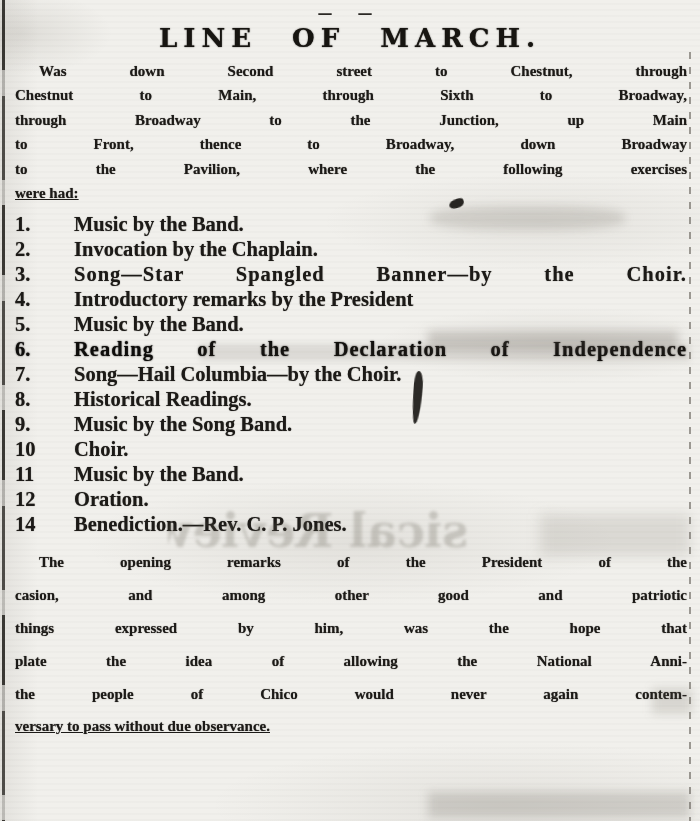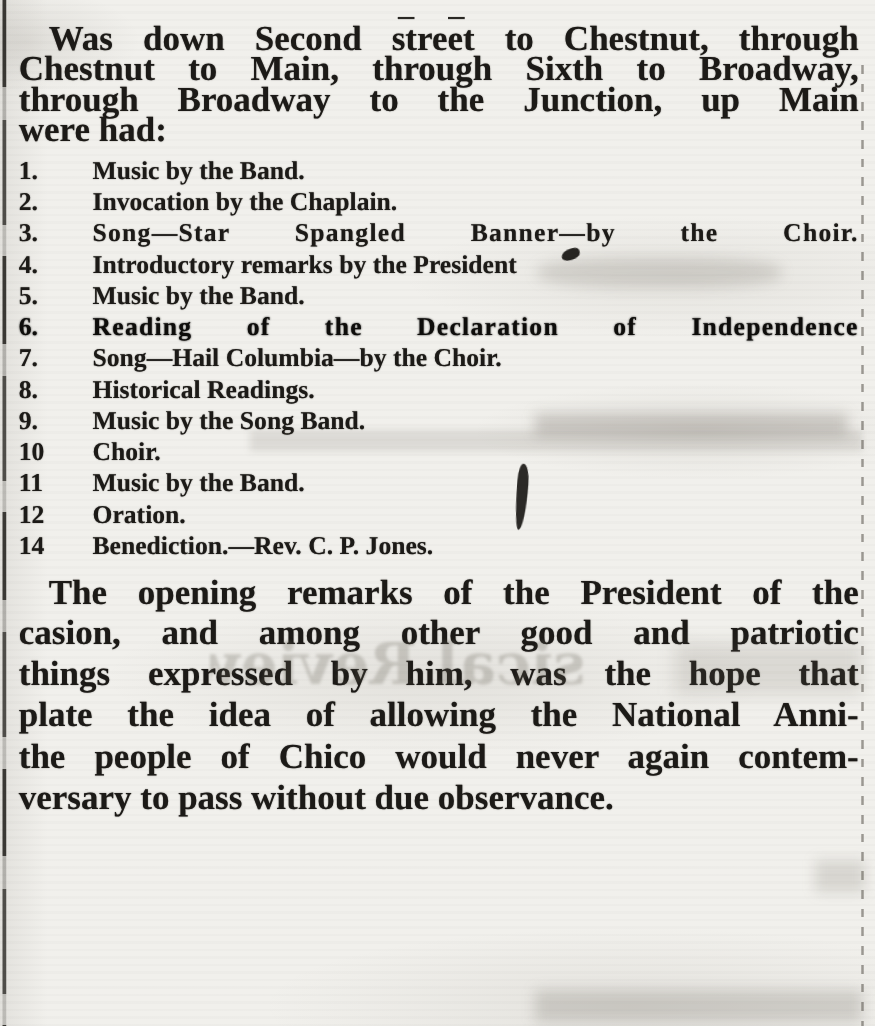--- a/index.html
+++ b/index.html
@@ -39,26 +39,26 @@
     font:700 15px "DejaVu Serif", serif; letter-spacing:10px;
     color:#2a2824; line-height:12px; height:13px;
   }
   .headline {
     margin:3px 0 6px 0; text-align:center;
     font:700 26px "DejaVu Serif", serif;
     letter-spacing:6px; word-spacing:20px;
     color:#171511; text-shadow:0 0 1.3px rgba(20,18,14,0.9);
   }
 
-  .para { margin:0 13px 0 15px; font-size:28px; font-weight:700; }
+  .para { margin:0 13px 0 15px; font-size:15px; font-weight:700; }
   .para-lead { line-height:24.4px; }
   .para-close { margin-top:9px; line-height:32.8px; }
   .jline { display:block; text-align:justify; text-align-last:justify; white-space:normal; }
   .jline.first { padding-left:24px; }
-  .jline.last { text-align-last:auto; }
+  .jline.last { text-align-last:auto;text-decoration:underline; }
 
   .program { list-style:none; margin:7px 13px 0 0; padding:0 0 0 15px;
              font-size:20.5px; font-weight:700; line-height:25px; }
   .row { display:flex; align-items:baseline; }
   .num { flex:0 0 31px; }
   .txt { flex:1 1 auto; padding-left:0;margin-left:28px; }
   .txt .cont { display:block; padding-left:32px; }
   .fill { display:block; text-align:justify; text-align-last:justify; letter-spacing:1px; }
   .heavy { color:#0e0d0b; text-shadow:0 0 1.6px rgba(12,11,9,0.95); }
 
@@ -104,25 +104,28 @@
   <div class="smudge smudge-b"></div>
   <div class="smudge smudge-band6"></div>
   <div class="smudge smudge-c"></div>
   <div class="smudge smudge-d"></div>
   <div class="smudge smudge-bottom"></div>
   <div class="blob blob-a"></div>
   <div class="blob blob-b"></div>
 
   <div class="divider">— —</div>
 
+  <h1 class="headline">LINE OF MARCH.</h1>
 
   <p class="para para-lead ink">
     <span class="jline first">Was down Second street to Chestnut, through</span>
     <span class="jline">Chestnut to Main, through Sixth to Broadway,</span>
     <span class="jline">through Broadway to the Junction, up Main</span>
+    <span class="jline">to Front, thence to Broadway, down Broadway</span>
+    <span class="jline">to the Pavilion, where the following exercises</span>
     <span class="jline last">were had:</span>
   </p>
 
   <ol class="program ink">
     <li class="row">
       <span class="num">1.</span>
       <span class="txt">Music by the Band.</span>
     </li>
     <li class="row">
       <span class="num">2.</span>

